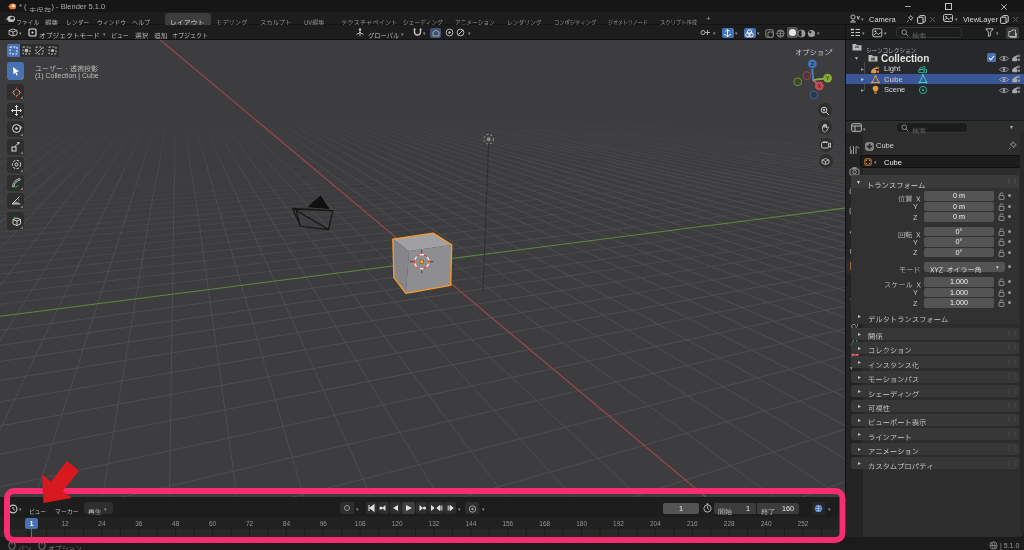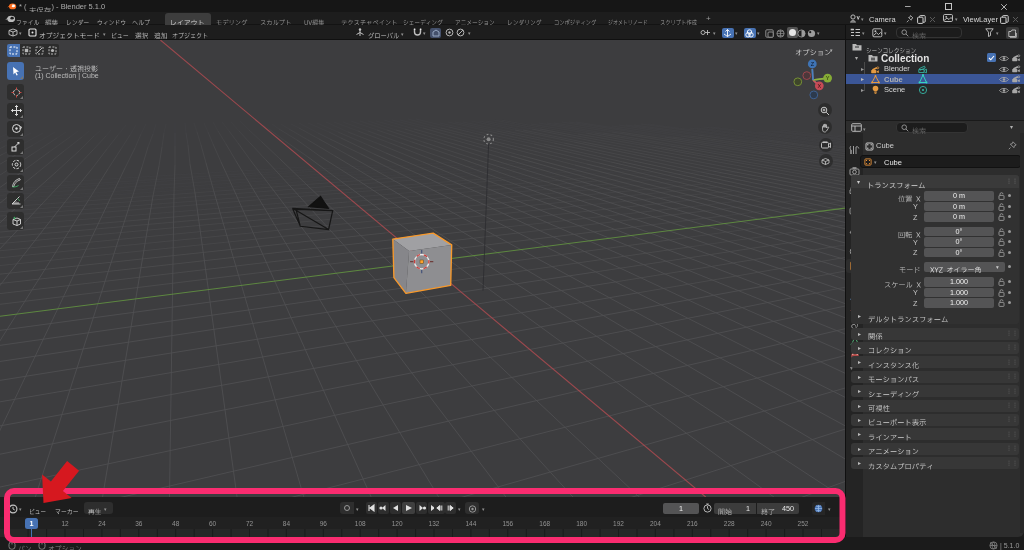--- a/index.html
+++ b/index.html
@@ -467,21 +467,21 @@
       <circle cx="7.8" cy="1.8" r="1" fill="none" stroke="#a8a8a8" stroke-width="0.7"></circle>
     </svg>
     <div class="abs" style="left:863.5px;top:62px;width:1px;height:29px;background:#4a4a4a"></div>
     <div style="position:absolute;left:861px;top:65.5px;font-size:6px;color:#999;font-weight:400;white-space:nowrap;line-height:1;filter:grayscale(1)">▸</div>
     <svg class="abs" style="left:870px;top:65.5px" width="10" height="8" viewBox="0 0 10 8">
       <path d="M2 3.2 L6.5 1 L7.2 2.6 L2.8 4.8 Z" fill="#e59a41"></path>
       <rect x="1.2" y="4" width="5" height="3.2" rx="0.6" fill="#e59a41"></rect>
       <path d="M6.5 5.6 L8.8 4.2 L8.8 7 L6.5 6.2 Z" fill="#e59a41"></path>
       <circle cx="7.8" cy="1.8" r="1" fill="none" stroke="#e59a41" stroke-width="0.7"></circle>
     </svg>
-    <div style="position:absolute;left:884px;top:65px;font-size:7.5px;color:#d6d6d6;font-weight:400;white-space:nowrap;line-height:1;filter:grayscale(1)">Blender</div>
+    <div style="position:absolute;left:884px;top:65px;font-size:7.5px;color:#d6d6d6;font-weight:400;white-space:nowrap;line-height:1;filter:grayscale(1)">Light</div>
     <svg class="abs" style="left:917px;top:64.5px" width="11" height="9" viewBox="0 0 11 9">
       <path d="M2.5 3.5 L7.5 1.2 L8.2 3 L3.2 5.2 Z M1.8 4.5 L7 4.5 L7 7.5 L1.8 7.5 Z M7 5.5 L9.5 4.2 L9.5 7.8 L7 6.8" fill="none" stroke="#35b5a5" stroke-width="0.85"></path>
     </svg>
     <svg class="abs" style="left:999px;top:65.5px" width="10" height="7" viewBox="0 0 10 7">
       <path d="M0.5 3.5 C2.5 0.8 7.5 0.8 9.5 3.5 C7.5 6.2 2.5 6.2 0.5 3.5 Z" fill="none" stroke="#a8a8a8" stroke-width="0.9"></path>
       <circle cx="5" cy="3.5" r="1.3" fill="#a8a8a8"></circle>
     </svg>
     <svg class="abs" style="left:1010.5px;top:64.5px" width="10" height="8" viewBox="0 0 10 8">
       <path d="M2 3.2 L6.5 1 L7.2 2.6 L2.8 4.8 Z" fill="#a8a8a8"></path>
       <rect x="1.2" y="4" width="5" height="3.2" rx="0.6" fill="#a8a8a8"></rect>
@@ -907,21 +907,21 @@
         <path d="M0.6 -5.6H3.1V-3.4H1.0V0.5H0.6ZM3.8 -5.6H6.4V-0.0Q6.4 0.2 6.3 0.3Q6.2 0.4 5.9 0.4H5.0L4.9 -0.0H6.0V-3.4H3.8ZM1.0 -4.7H2.7V-5.3H1.0ZM4.2 -4.7H6.0V-5.3H4.2ZM1.0 -3.7H2.7V-4.3H1.0ZM4.2 -3.7H6.0V-4.3H4.2ZM5.4 -1.2H4.4V0.4H4.0V-1.2H2.9Q2.8 -0.7 2.6 -0.3Q2.4 0.1 2.0 0.4L1.7 0.1Q2.0 -0.2 2.2 -0.5Q2.4 -0.8 2.5 -1.2H1.5V-1.6H2.5V-1.8V-2.5H1.7V-2.8H5.2V-2.5H4.4V-1.6H5.4ZM2.9 -1.6H4.0V-2.5H2.9V-1.8Z M9.8 -4.3Q9.6 -2.7 9.1 -1.5Q9.5 -1.2 10.1 -0.6L9.8 -0.3Q9.4 -0.7 8.9 -1.1Q8.4 -0.2 7.6 0.5L7.3 0.1Q8.1 -0.6 8.6 -1.4Q8.1 -1.8 7.5 -2.2Q7.8 -3.0 8.1 -4.2H7.3V-4.6H8.2Q8.3 -5.3 8.4 -5.9L8.8 -5.9Q8.7 -5.3 8.6 -4.6H9.8ZM12.6 -5.0Q13.2 -4.1 13.8 -2.9L13.4 -2.7Q13.2 -3.1 13.1 -3.2Q12.5 -3.1 11.6 -3.0Q10.7 -3.0 9.9 -2.9L9.9 -3.3L10.3 -3.4Q10.6 -3.9 10.9 -4.6Q11.1 -5.3 11.3 -5.9L11.7 -5.8Q11.3 -4.4 10.8 -3.4Q11.9 -3.5 12.9 -3.6Q12.6 -4.3 12.2 -4.8ZM8.8 -1.8Q9.2 -2.8 9.4 -4.2H8.5Q8.2 -3.1 8.0 -2.3Q8.4 -2.0 8.8 -1.8ZM10.7 0.6H10.3V-2.3H13.3V0.6H12.9V0.1H10.7ZM12.9 -1.9H10.7V-0.3H12.9Z" fill="#c9c9c9"></path>
       </g>
     </svg>
     <div style="position:absolute;left:746px;top:504.8px;font-size:7.2px;color:#e8e8e8;font-weight:400;white-space:nowrap;line-height:1;filter:grayscale(1)">1</div>
     <div class="abs" style="left:757px;top:502.5px;width:42px;height:11px;background:#3c3c3c;border-radius:0 2px 2px 0"></div>
     <svg style="position:absolute;left:761px;top:504.8px;overflow:visible" width="14" height="8" viewBox="0 -6.4 14 2">
       <g>
         <path d="M2.0 -2.4V0.5H1.6V-2.4Q1.2 -2.3 0.2 -2.3L0.2 -2.7Q0.7 -2.7 1.0 -2.7Q1.3 -3.0 1.6 -3.4Q1.0 -4.0 0.4 -4.6L0.6 -4.9Q0.9 -4.7 1.0 -4.6Q1.4 -5.2 1.7 -5.9L2.0 -5.7Q1.7 -4.9 1.3 -4.3Q1.6 -4.0 1.8 -3.8Q2.2 -4.4 2.6 -5.1L2.9 -4.9Q2.2 -3.6 1.5 -2.7Q2.2 -2.8 2.8 -2.8Q2.6 -3.2 2.5 -3.5L2.8 -3.7Q3.1 -3.0 3.4 -2.2L3.0 -2.1L2.9 -2.5Q2.3 -2.4 2.0 -2.4ZM6.7 -2.3 6.5 -2.0Q5.6 -2.4 4.9 -3.0Q4.3 -2.5 3.6 -2.1L3.4 -2.5Q4.0 -2.9 4.6 -3.3Q4.1 -3.8 3.7 -4.3Q3.5 -4.0 3.2 -3.7L2.9 -4.0Q3.4 -4.4 3.7 -4.9Q4.0 -5.4 4.2 -5.9L4.6 -5.8Q4.5 -5.5 4.4 -5.2H6.3V-4.9Q6.0 -4.1 5.2 -3.3Q5.9 -2.8 6.7 -2.3ZM4.9 -3.6Q5.6 -4.2 5.8 -4.8H4.1Q4.1 -4.7 4.0 -4.6Q4.4 -4.0 4.9 -3.6ZM4.3 -2.2Q4.7 -2.1 5.1 -1.8Q5.6 -1.6 5.9 -1.3L5.7 -1.0Q5.4 -1.2 4.9 -1.4Q4.5 -1.7 4.1 -1.9ZM2.7 -1.9Q3.0 -1.1 3.2 -0.2L2.8 -0.1Q2.6 -1.1 2.4 -1.8ZM0.3 -0.0Q0.7 -0.8 0.8 -1.9L1.2 -1.8Q1.0 -0.6 0.6 0.2ZM3.5 -0.9Q4.2 -0.7 4.9 -0.4Q5.7 -0.1 6.3 0.1L6.1 0.5Q4.6 -0.2 3.3 -0.5Z M8.8 0.3 8.7 -0.1H10.4V-3.6Q11.1 -3.9 11.7 -4.2Q12.4 -4.6 12.7 -5.0H7.6V-5.5H13.4V-5.1Q13.0 -4.6 12.4 -4.1Q11.7 -3.7 10.8 -3.3V-0.2Q10.8 0.1 10.7 0.2Q10.6 0.3 10.3 0.3Z" fill="#c9c9c9"></path>
       </g>
     </svg>
-    <div style="position:absolute;left:782px;top:504.8px;font-size:7.2px;color:#e8e8e8;font-weight:400;white-space:nowrap;line-height:1;filter:grayscale(1)">450</div>
+    <div style="position:absolute;left:782px;top:504.8px;font-size:7.2px;color:#e8e8e8;font-weight:400;white-space:nowrap;line-height:1;filter:grayscale(1)">160</div>
     <div class="abs" style="left:812px;top:501.5px;width:13px;height:13px;background:#262626;border-radius:3px 0 0 3px"></div>
     <svg class="abs" style="left:814px;top:503.5px" width="9" height="9" viewBox="0 0 9 9">
       <circle cx="4.5" cy="4.5" r="3.8" fill="#4772b3"></circle>
       <path d="M1 4.5 L8 4.5 M4.5 1 L4.5 8 M2 2 A5.5 5.5 0 0 0 7 2 M2 7 A5.5 5.5 0 0 1 7 7" stroke="#9ec0ea" stroke-width="0.7" fill="none"></path>
     </svg>
     <div style="position:absolute;left:828px;top:507px;font-size:5px;color:#909090;font-weight:400;white-space:nowrap;line-height:1;filter:grayscale(1)">▾</div>
     <div class="abs" style="left:55.025000000000006px;top:520px;width:20px;text-align:center;font-size:6.5px;color:#929292;filter:grayscale(1)">12</div>
     <div class="abs" style="left:91.92500000000001px;top:520px;width:20px;text-align:center;font-size:6.5px;color:#929292;filter:grayscale(1)">24</div>
     <div class="abs" style="left:128.825px;top:520px;width:20px;text-align:center;font-size:6.5px;color:#929292;filter:grayscale(1)">36</div>
     <div class="abs" style="left:165.725px;top:520px;width:20px;text-align:center;font-size:6.5px;color:#929292;filter:grayscale(1)">48</div>

